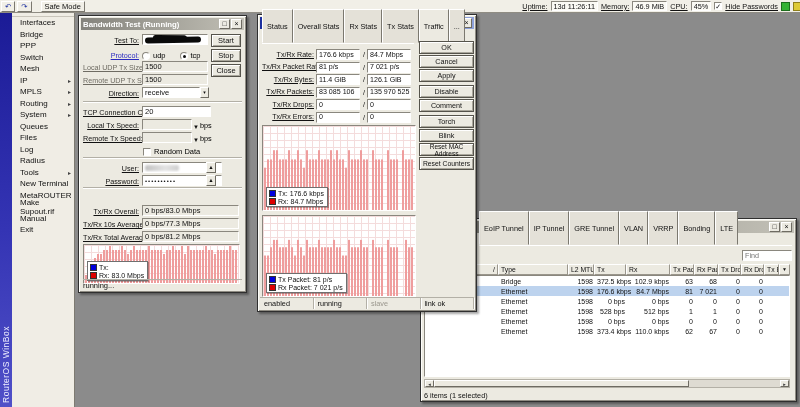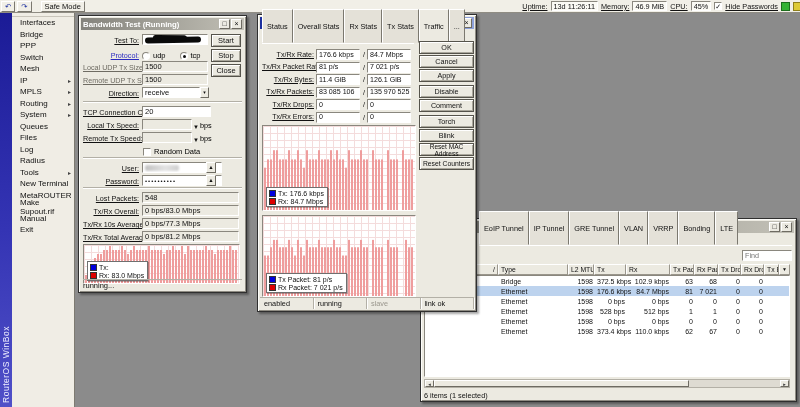--- a/index.html
+++ b/index.html
@@ -395,26 +395,20 @@
       <div class="up-btn">▲</div>
     </div>
     <div class="bw-row" style="top:158px">
       <span class="lbl">Password:</span>
       <div class="field" style="width:80px;font-size:6px;letter-spacing:1px">
           <span>••••••••••</span>
         </div>
       <div class="up-btn">▲</div>
     </div>
     <div class="sep" style="top:171px"></div>
-    <div class="bw-row" style="top:175px">
-      <span class="lbl">Lost Packets:</span>
-      <div class="field dis" style="width:97px">
-          <span>548</span>
-        </div>
-    </div>
     <div class="bw-row" style="top:188px">
       <span class="lbl">Tx/Rx Overall:</span>
       <div class="field dis" style="width:97px">
           <span>0 bps/83.0 Mbps</span>
         </div>
     </div>
     <div class="bw-row" style="top:201px">
       <span class="lbl">Tx/Rx 10s Average:</span>
       <div class="field dis" style="width:97px">
           <span>0 bps/77.3 Mbps</span>

